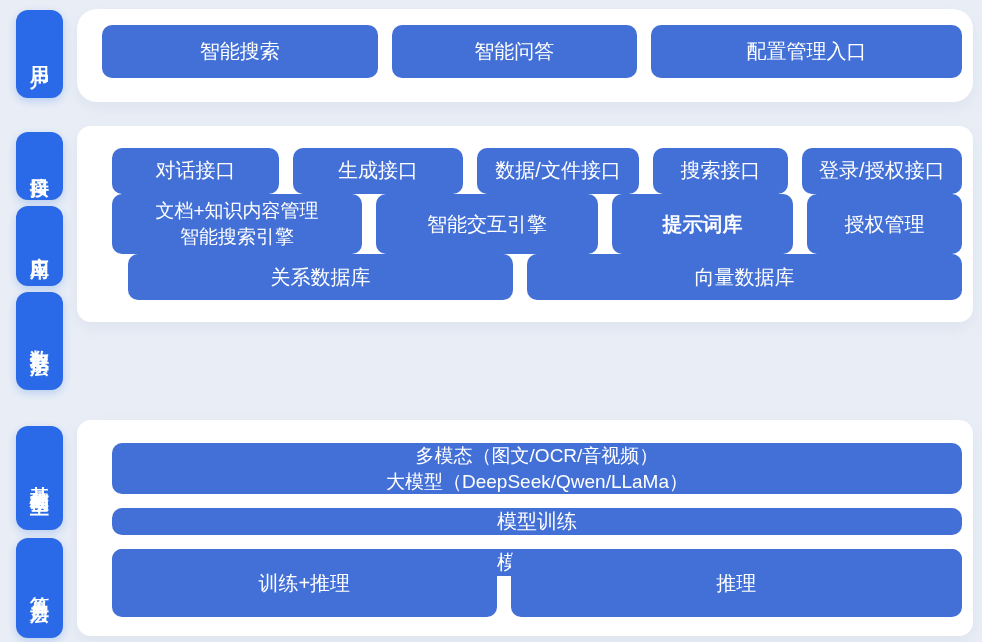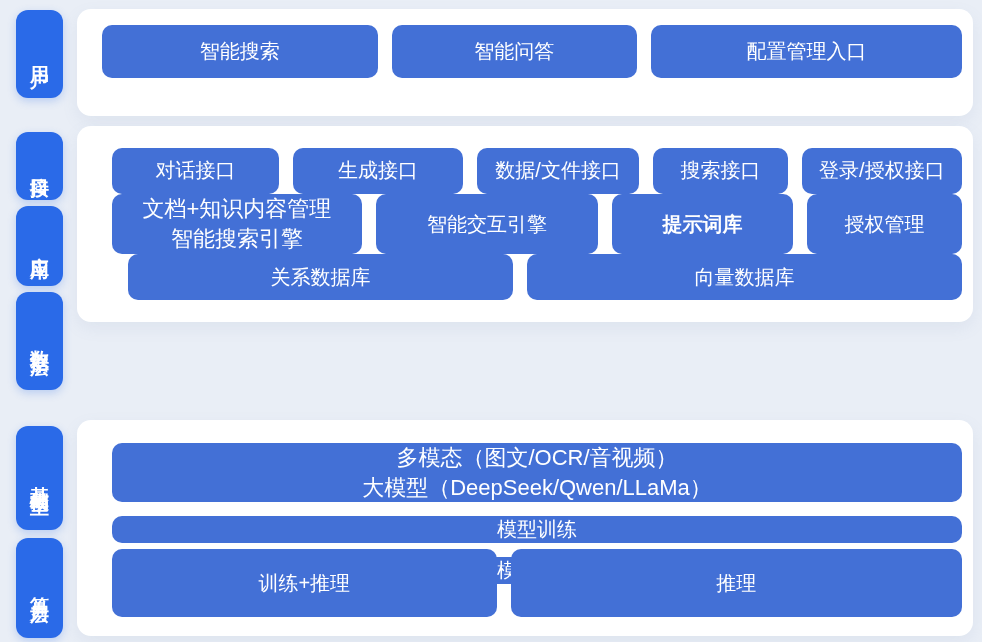--- a/index.html
+++ b/index.html
@@ -38,42 +38,42 @@
     left: 77px;
     width: 896px;
     background: #ffffff;
     border-radius: 14px;
     box-shadow: 0 6px 16px rgba(120,140,180,0.10);
     display: flex;
     flex-direction: column;
     justify-content: space-between;
     box-sizing: border-box;
   }
-  .panel-user   { top: 9px;   height: 107px;  padding: 16px 11px 16px 25px; }
+  .panel-user   { top: 9px;   height: 93px;  padding: 16px 11px 16px 25px; border-radius: 20px; }
   .panel-middle { top: 126px; height: 196px; padding: 22px 11px 22px 35px; }
   .panel-bottom { top: 420px; height: 216px; padding: 23px 11px 19px 35px; }
 
   .row {
     display: flex;
     gap: 14px;
   }
   .btn {
     flex-basis: 0;
     background: #4370d6;
     border-radius: 10px;
     color: #ffffff;
     font-size: 20px;
     font-weight: 500;
     display: flex;
     align-items: center;
     justify-content: center;
     text-align: center;
     line-height: 1.35;
   }
-  .btn .line { display: block; font-size: 22px; }
+  .btn .line { display: block; font-size: 19px; }
 </style>
 </head>
 <body>
 
 <div class="page">
 
   <div class="pill" style="top:10px;  height:88px;">用户</div>
   <div class="pill" style="top:132px; height:68px;">接口</div>
   <div class="pill" style="top:206px; height:80px;">应用</div>
   <div class="pill" style="top:292px; height:98px;">数据层</div>

